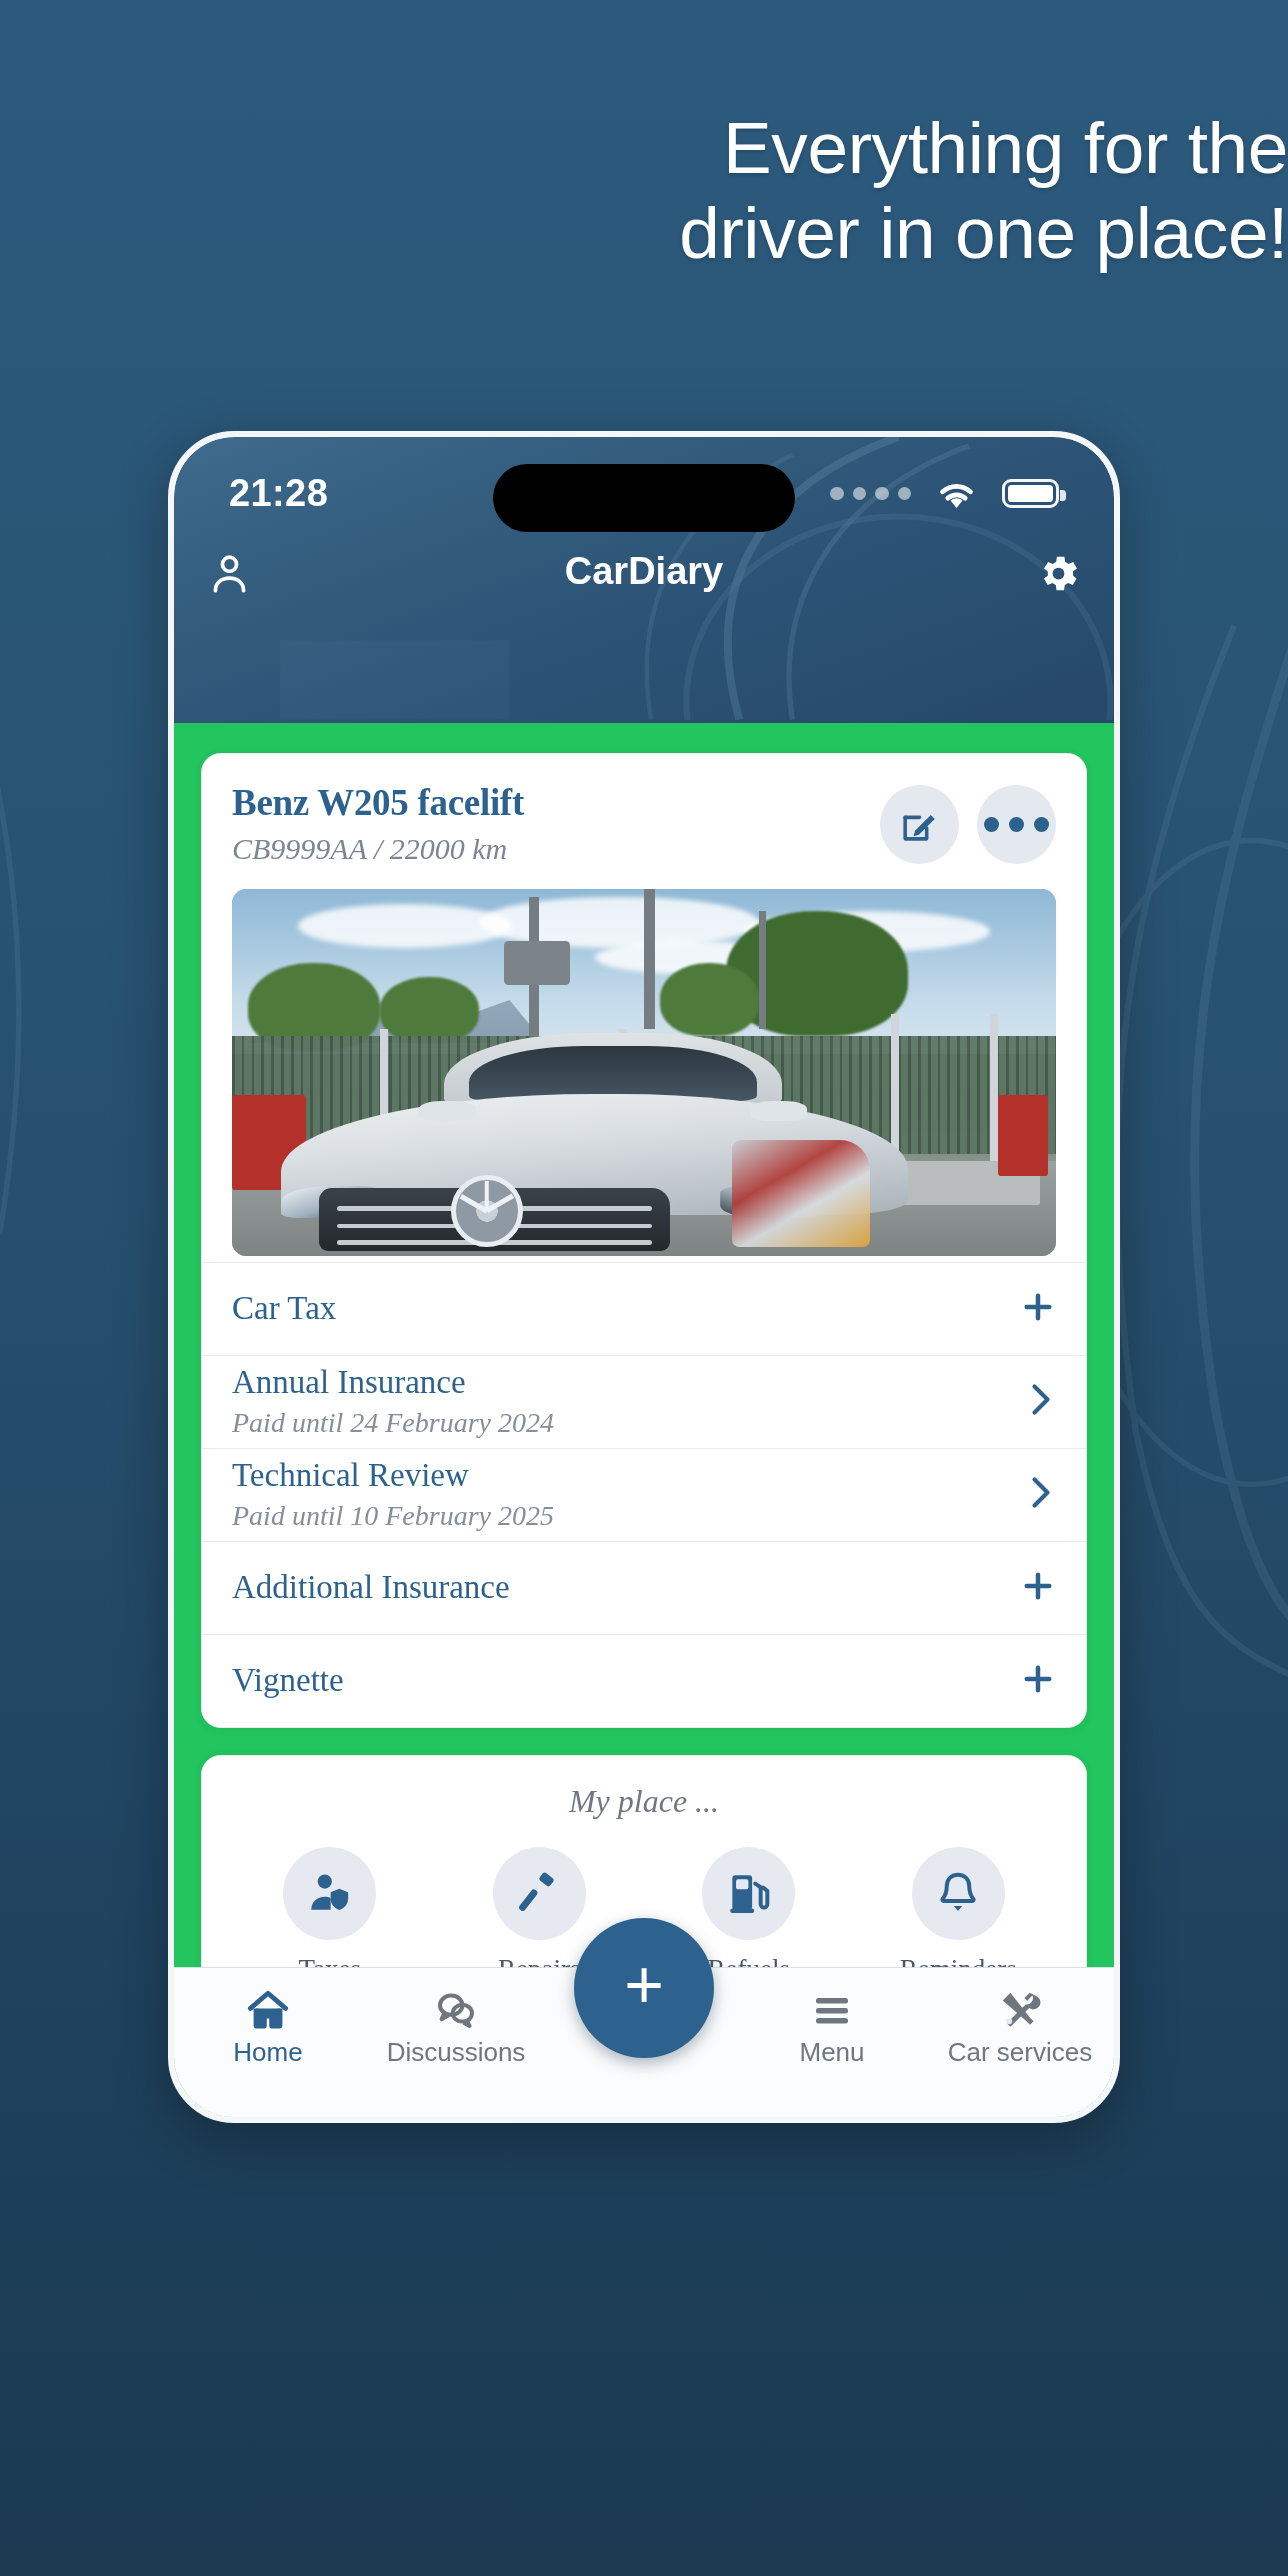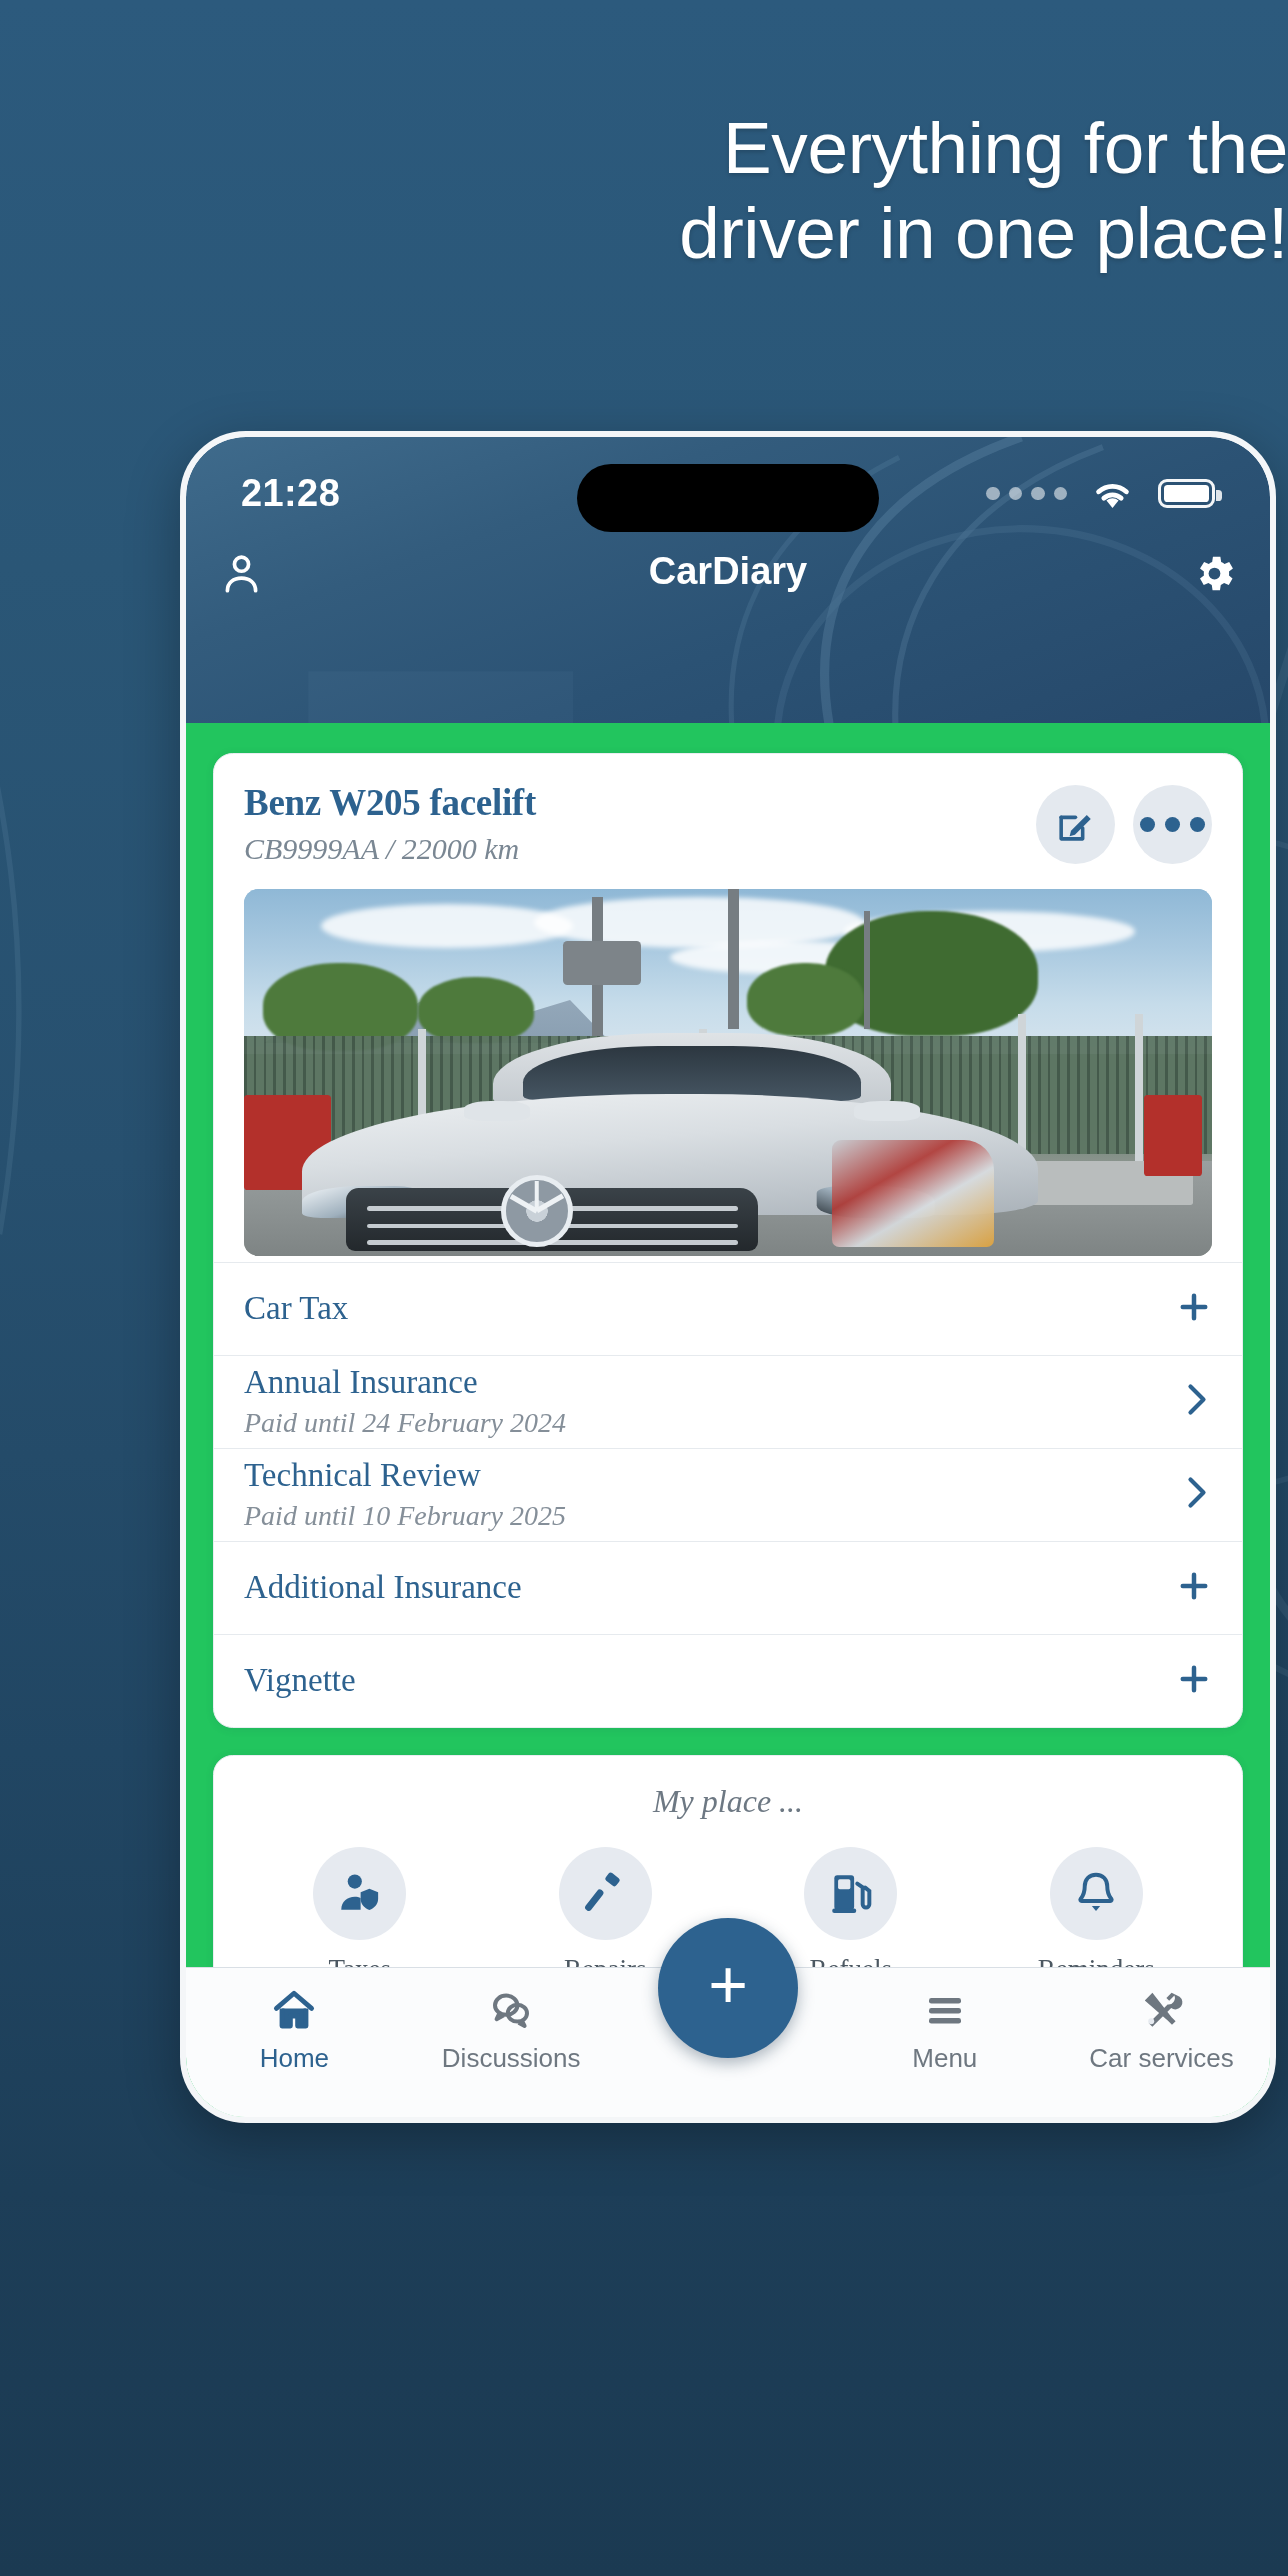--- a/index.html
+++ b/index.html
@@ -32,22 +32,22 @@
     line-height:1.16;
     font-weight:400;
     letter-spacing:-0.4px;
     text-shadow:0 1.8px 4.5px rgba(0,0,0,.18);
   }
   .headline span { display:block; }
 
   
   .phone {
     position:absolute;
-    left:180px; top:431px;
-    width:1096px; height:1692px;
+    left:168px; top:431px;
+    width:952px; height:1692px;
     background:#ffffff;
     border-radius:66px;
     border:6.3px solid #f4f6f8;
     box-shadow:0 16px 54px rgba(0,0,0,.30);
     overflow:hidden;
   }
   .phone-inner {
     position:absolute; inset:0;
     border-radius:60px;
     overflow:hidden;
@@ -246,21 +246,21 @@
     position:absolute; left:0; right:0; bottom:0;
     height:150px;
     background:#fbfcfd;
     border-top:0.9px solid #d9dfe5;
     display:flex; align-items:flex-start;
     padding-top:18px;
     z-index:6;
   }
   .tab {
     flex:1; display:flex; flex-direction:column; align-items:center;
-    cursor:pointer; gap:9px;
+    cursor:pointer; gap:3px;
   }
   .tab-lb { font-size:26px; color:#6e7780; }
   .tab.active .tab-lb { color:#2d628f; }
   .tab.spacer { pointer-events:none; }
   .fab {
     position:absolute; left:50%; transform:translateX(-50%);
     top:-50px;
     width:140px; height:140px; border-radius:50%;
     background:#2d628f;
     display:flex; align-items:center; justify-content:center;

